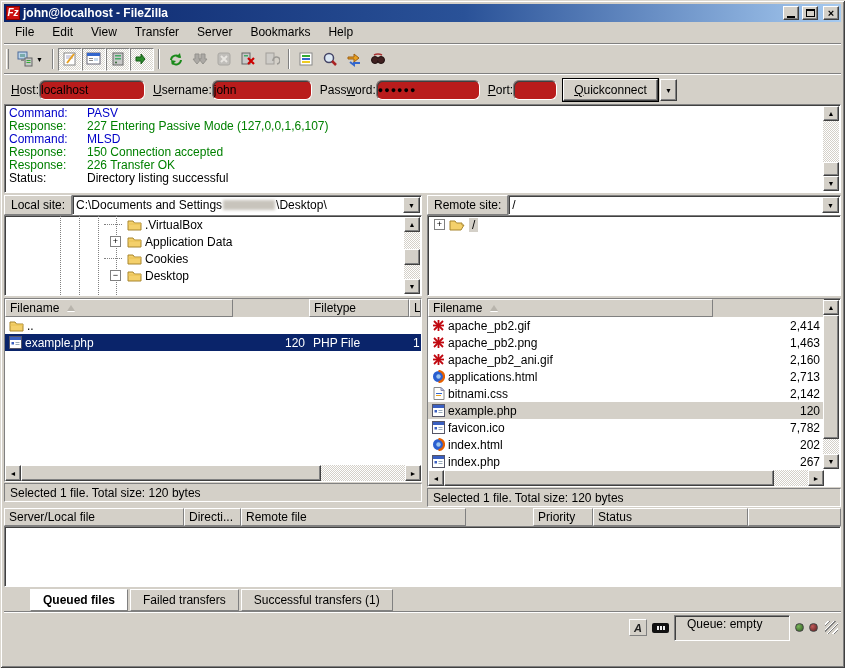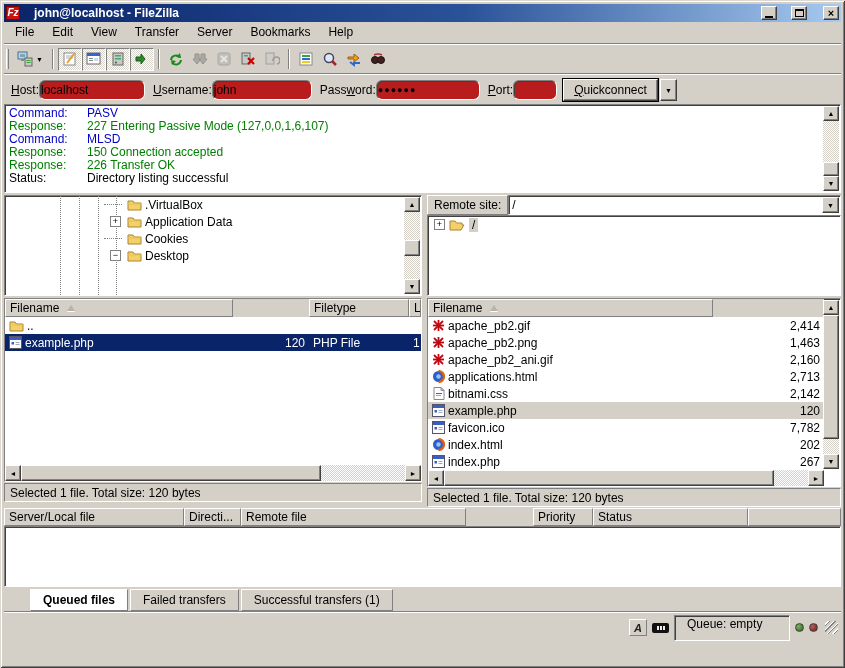--- a/index.html
+++ b/index.html
@@ -8,21 +8,21 @@
   .window{position:absolute;inset:0;background:#d4d0c8;padding:4px;display:flex;flex-direction:column;
     box-shadow:inset 1px 1px 0 #dcd8d0,inset -1px -1px 0 #404040,inset 2px 2px 0 #fff,inset -2px -2px 0 #808080;}
   .raised{border-top:1px solid #fff;border-left:1px solid #fff;border-bottom:1px solid #404040;border-right:1px solid #404040;
     box-shadow:inset -1px -1px 0 #808080;background:#d4d0c8;}
   .raised-lite{border-top:1px solid #fff;border-left:1px solid #fff;border-bottom:1px solid #808080;border-right:1px solid #808080;background:#d4d0c8;}
   .sunken{border-top:1px solid #808080;border-left:1px solid #808080;border-bottom:1px solid #fff;border-right:1px solid #fff;
     box-shadow:inset 1px 1px 0 #404040;background:#fff;}
   .hdiv{height:2px;border-top:1px solid #808080;border-bottom:1px solid #fff;margin:1px 0;}
   
   .titlebar{height:18px;background:linear-gradient(90deg,#0a246a 0%,#2a5298 55%,#a6caf0 100%);
-    display:flex;align-items:center;padding:0 2px;gap:14px;flex:0 0 auto;}
+    display:flex;align-items:center;padding:0 2px;gap:3px;flex:0 0 auto;}
   .fz-icon{width:14px;height:14px;background:#c11;border:1px solid #800;color:#fff;font-weight:bold;font-style:italic;
     font-size:10px;line-height:12px;text-align:center;}
   .title-text{color:#fff;font-weight:bold;font-size:12px;flex:1;white-space:nowrap;}
   .tb-btn{width:16px;height:14px;display:flex;align-items:center;justify-content:center;font-size:9px;font-weight:bold;}
   .glyph-min{width:8px;height:2px;background:#000;margin-top:7px;}
   .glyph-max{width:9px;height:8px;border:1px solid #000;border-top:2px solid #000;}
   .glyph-close{font-size:11px;line-height:10px;font-weight:bold;}
   
   .menubar{height:20px;display:flex;align-items:center;padding-left:2px;flex:0 0 auto;}
   .menu-item{padding:2px 9px;}
@@ -333,20 +333,33 @@
       <div style="flex:1"></div>
       <div class="sb-thumb-v raised" style="height:14px"></div>
       <div class="sb-btn raised">
           <span>▼</span>
         </div>
     </div>
     </div>
 
   <div class="sites">
     <div class="pane-l">
+      <div class="site-head">
+        <div class="site-label raised-lite">Local site:</div>
+        <div class="combo sunken">
+          <div class="combo-text" id="local-path">
+              <span>C:\Documents and Settings</span>
+              <span class="redact"></span>
+              <span>\Desktop\</span>
+            </div>
+          <div class="combo-btn raised">
+              <span>▼</span>
+            </div>
+        </div>
+      </div>
       <div class="tree sunken" id="local-tree">
 
       <div class="tree-guides" style="left: 55px;"></div>
           <div class="tree-guides" style="left: 74px;"></div>
           <div class="tree-guides" style="left: 93px;"></div>
           <div class="tree-guides" style="left: 111px;"></div>
           <div class="tree-row">
             <span class="connector"></span>
             <span class="tree-icon">
               <span style="display: flex;">

